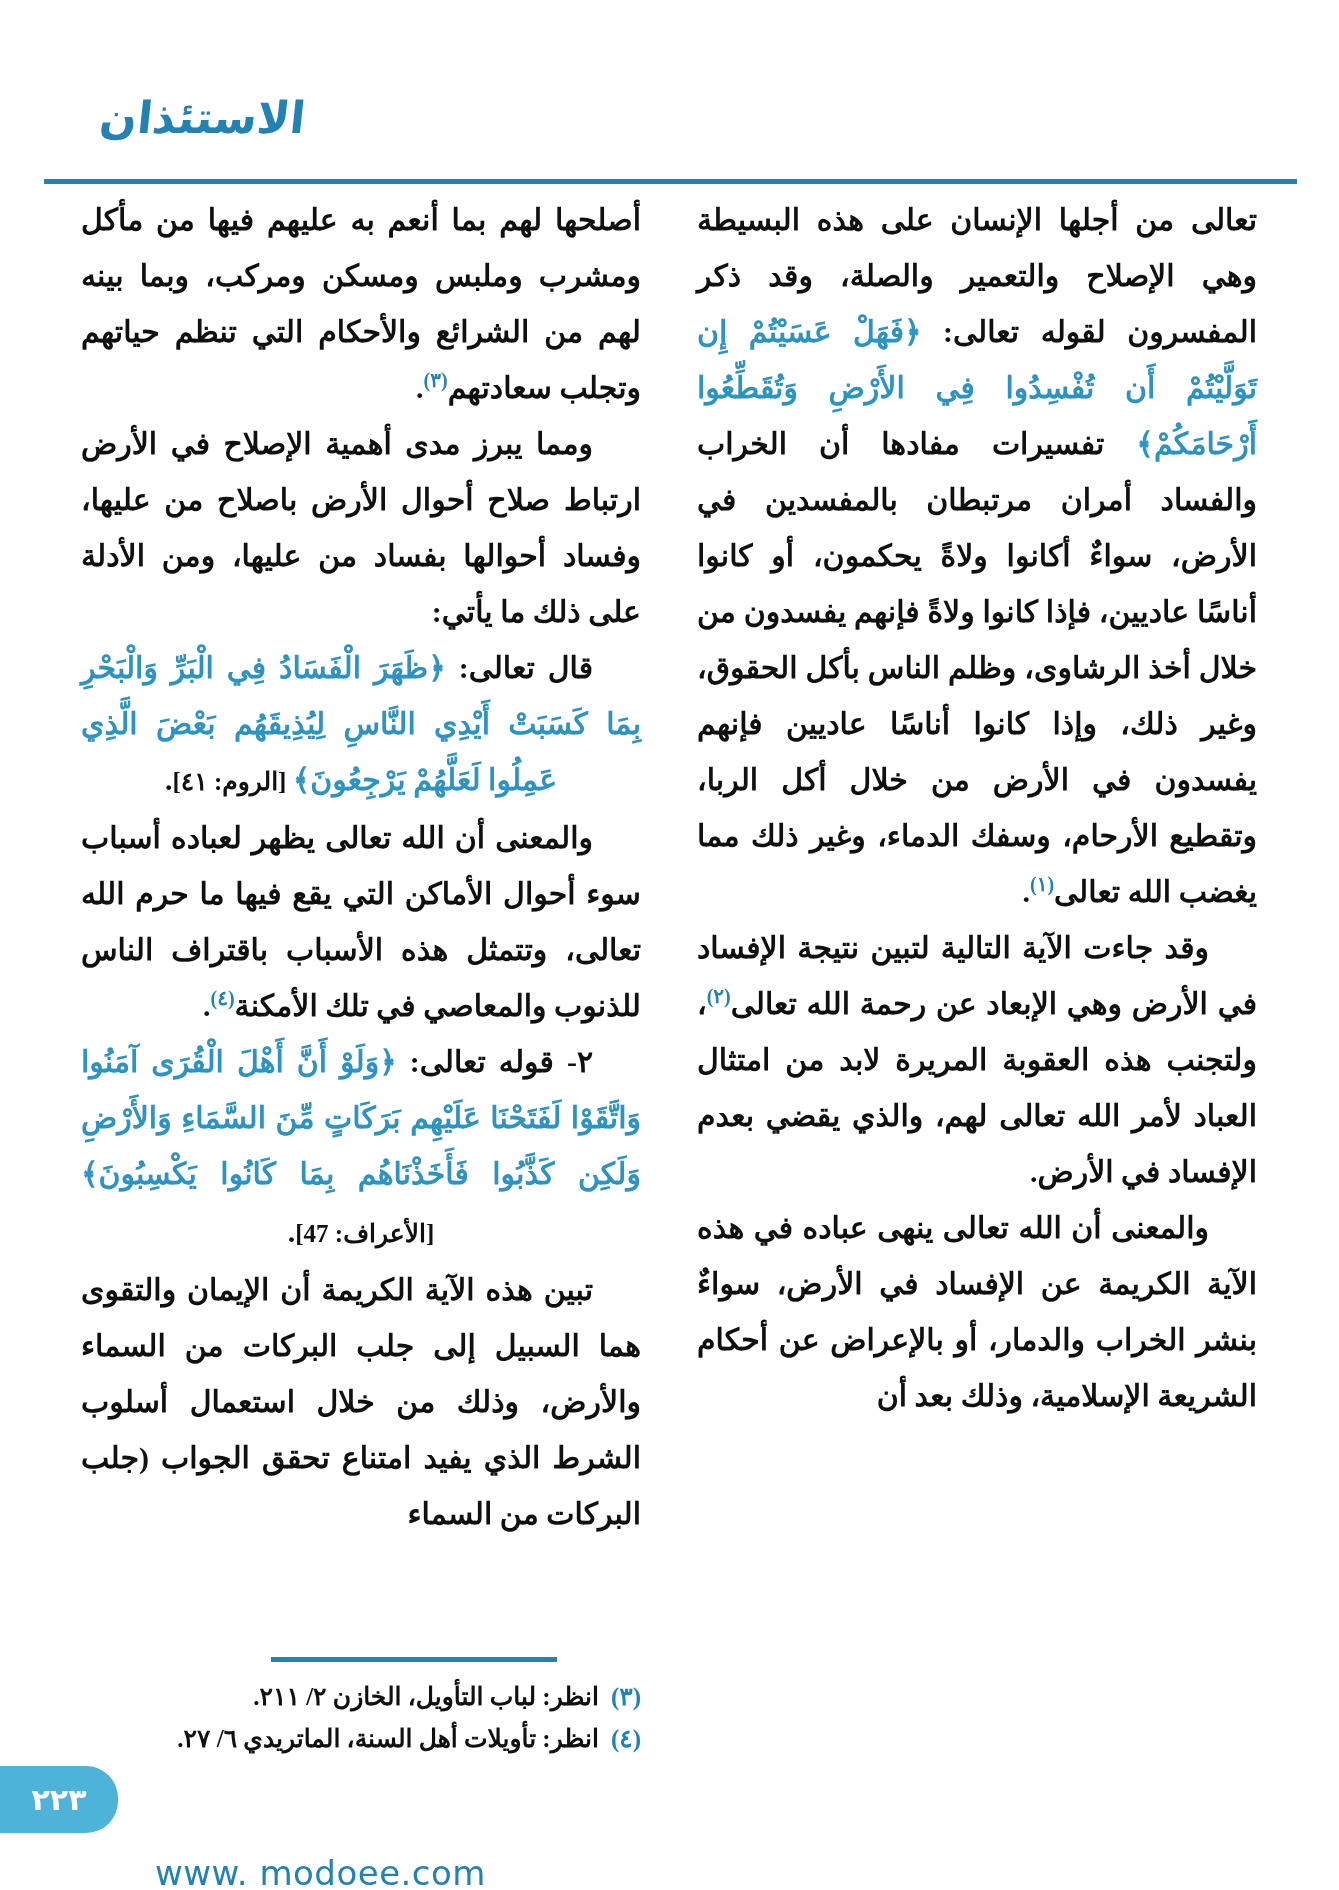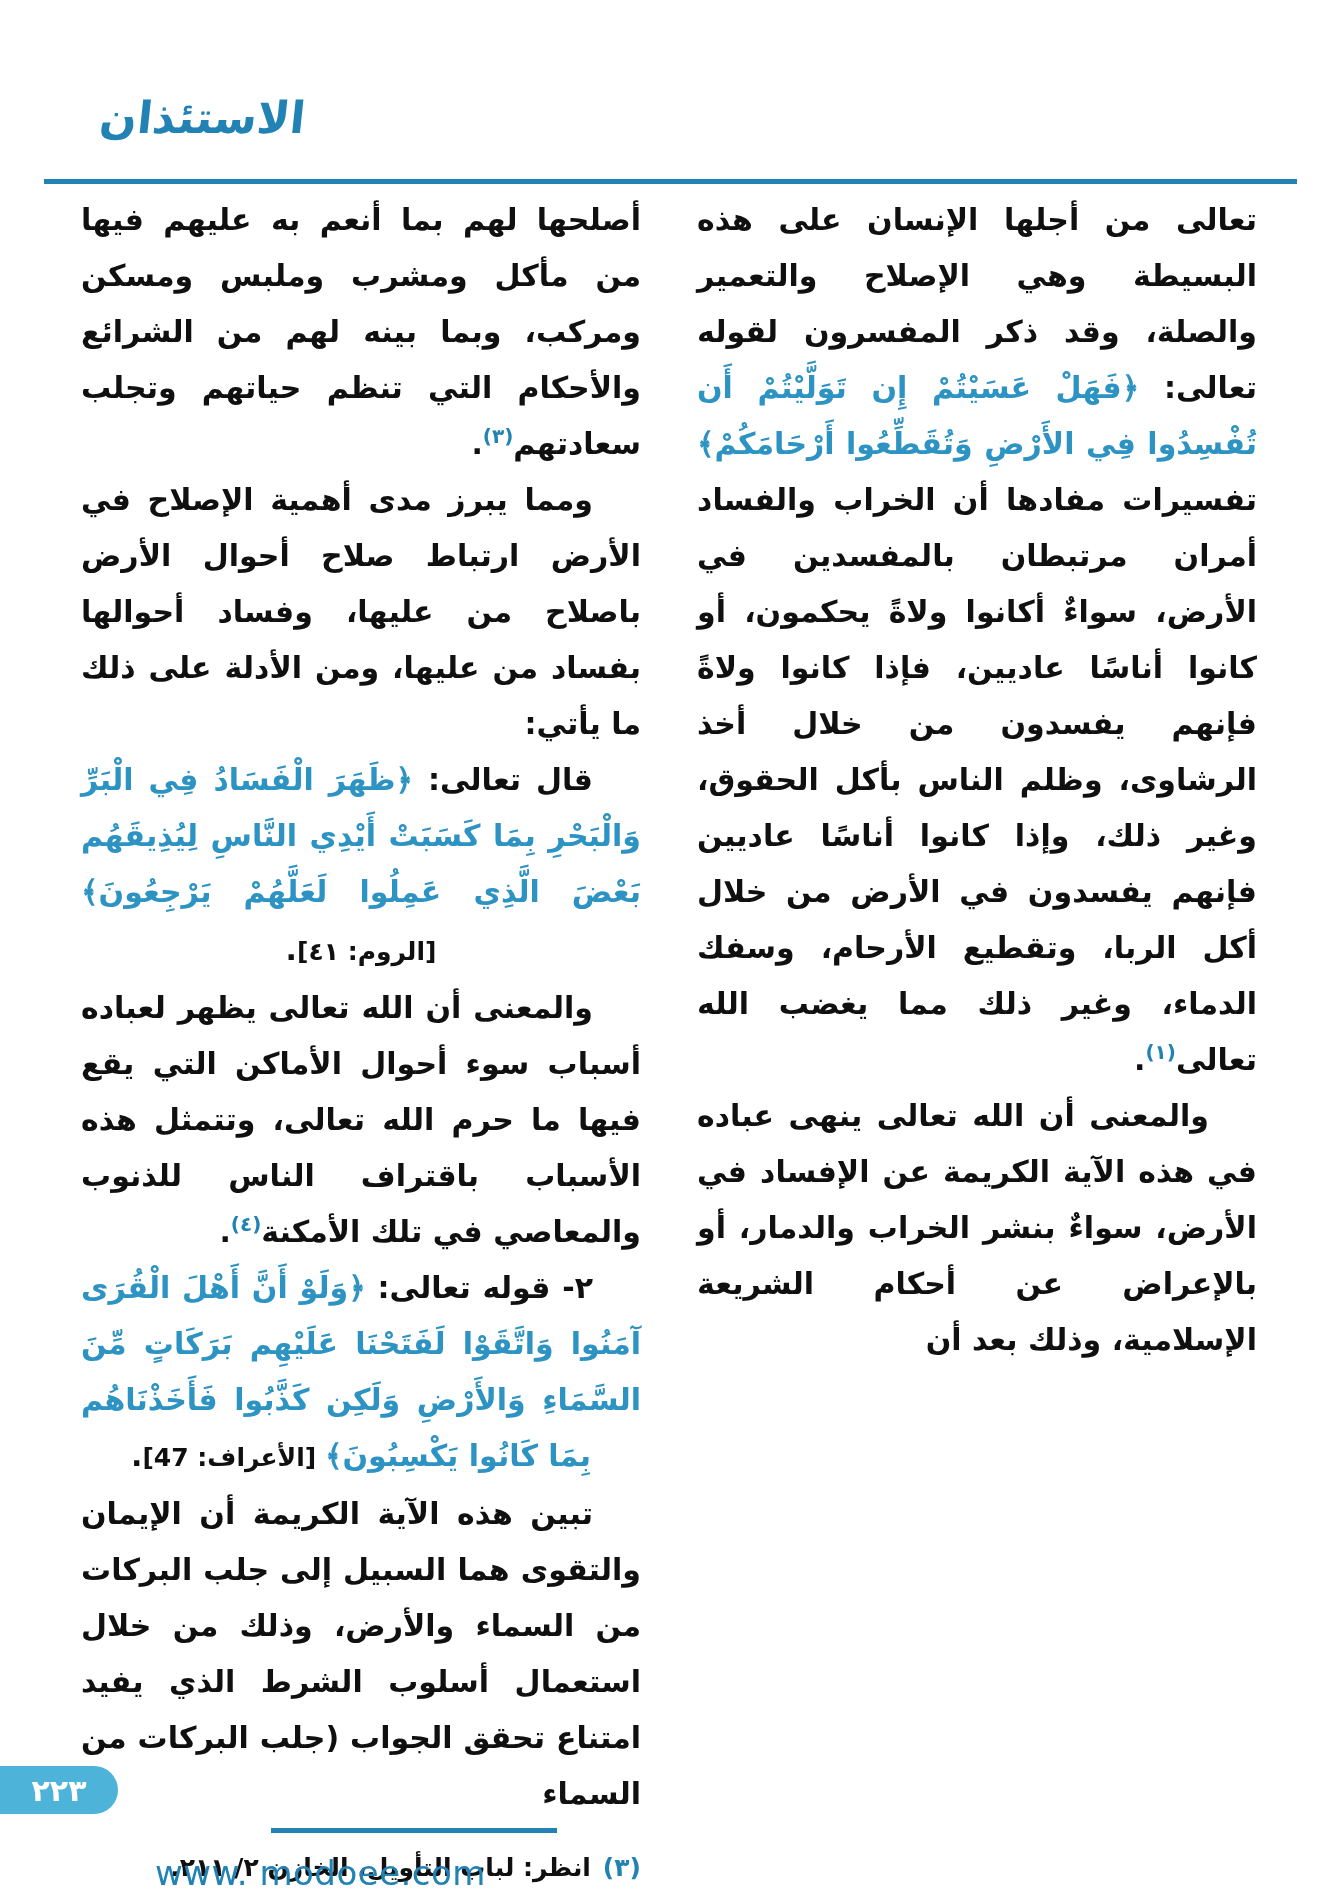--- a/index.html
+++ b/index.html
@@ -30,21 +30,21 @@
     position:absolute;top:179px;left:44px;width:1253px;height:5px;
     background:var(--accent);
   }
   
   .columns{
     position:absolute;top:192px;right:82px;width:1176px;height:1568px;
     display:flex;gap:56px;direction:rtl;
   }
   .col{
     flex:1;min-width:0;
-    display:flex;flex-direction:column;justify-content:space-between;
+    display:flex;flex-direction:column;justify-content:space-between;font-family:Liberation Serif, serif;
   }
   .para{
     margin:0;
     font-size:30px;line-height:56px;
     font-weight:bold;color:var(--ink);
     text-align:justify;
   }
   .para.indent{text-indent:48px;}
   .para.center-last{text-align-last:center;}
   .run-quran{color:var(--quran);}
@@ -58,21 +58,21 @@
   .fn-sep{height:5px;background:var(--accent);margin-bottom:14px;}
   .col-left  .fn-sep{width:286px;margin-right:84px;}
   .fn-row{
     display:flex;direction:rtl;gap:12px;
     font-size:25px;line-height:42px;font-weight:bold;color:var(--ink);
   }
   .fn-num{color:var(--accent);flex:0 0 auto;}
   .fn-text{flex:1;text-align:justify;}
   
   .page-tab{
-    position:absolute;left:0;top:1766px;width:118px;height:48px;
+    position:absolute;left:0;top:1766px;width:118px;height:67px;
     background:var(--tab);
     border-radius:0 32px 32px 0;
     display:flex;align-items:center;justify-content:center;
     color:#ffffff;font-size:30px;font-weight:bold;
   }
   .site-url{
     position:absolute;left:155px;top:1853px;
     direction:ltr;
     color:var(--accent);font-size:34px;
     letter-spacing:0.5px;
@@ -85,20 +85,21 @@
 
   <div class="chapter-title">الاستئذان</div>
 
   <div class="header-rule"></div>
 
   <div class="columns">
 
     <section class="col col-right">
       <div class="paras">
           <p class="para"><span class="run-body">تعالى من أجلها الإنسان على هذه البسيطة وهي الإصلاح والتعمير والصلة، وقد ذكر المفسرون لقوله تعالى: </span><span class="run-quran">﴿فَهَلْ عَسَيْتُمْ إِن تَوَلَّيْتُمْ أَن تُفْسِدُوا فِي الأَرْضِ وَتُقَطِّعُوا أَرْحَامَكُمْ﴾</span><span class="run-body"> تفسيرات مفادها أن الخراب والفساد أمران مرتبطان بالمفسدين في الأرض، سواءٌ أكانوا ولاةً يحكمون، أو كانوا أناسًا عاديين، فإذا كانوا ولاةً فإنهم يفسدون من خلال أخذ الرشاوى، وظلم الناس بأكل الحقوق، وغير ذلك، وإذا كانوا أناسًا عاديين فإنهم يفسدون في الأرض من خلال أكل الربا، وتقطيع الأرحام، وسفك الدماء، وغير ذلك مما يغضب الله تعالى</span><span class="run-fn">(١)</span><span class="run-body">.</span></p>
+          <p class="para indent"><span class="run-body">وقد جاءت الآية التالية لتبين نتيجة الإفساد في الأرض وهي الإبعاد عن رحمة الله تعالى</span><span class="run-fn">(٢)</span><span class="run-body">، ولتجنب هذه العقوبة المريرة لابد من امتثال العباد لأمر الله تعالى لهم، والذي يقضي بعدم الإفساد في الأرض.</span></p>
           <p class="para indent"><span class="run-body">والمعنى أن الله تعالى ينهى عباده في هذه الآية الكريمة عن الإفساد في الأرض، سواءٌ بنشر الخراب والدمار، أو بالإعراض عن أحكام الشريعة الإسلامية، وذلك بعد أن</span></p>
         </div>
 
     </section>
 
     <section class="col col-left">
       <div class="paras">
           <p class="para"><span class="run-body">أصلحها لهم بما أنعم به عليهم فيها من مأكل ومشرب وملبس ومسكن ومركب، وبما بينه لهم من الشرائع والأحكام التي تنظم حياتهم وتجلب سعادتهم</span><span class="run-fn">(٣)</span><span class="run-body">.</span></p>
           <p class="para indent"><span class="run-body">ومما يبرز مدى أهمية الإصلاح في الأرض ارتباط صلاح أحوال الأرض باصلاح من عليها، وفساد أحوالها بفساد من عليها، ومن الأدلة على ذلك ما يأتي:</span></p>
           <p class="para indent center-last"><span class="run-body">قال تعالى: </span><span class="run-quran">﴿ظَهَرَ الْفَسَادُ فِي الْبَرِّ وَالْبَحْرِ بِمَا كَسَبَتْ أَيْدِي النَّاسِ لِيُذِيقَهُم بَعْضَ الَّذِي عَمِلُوا لَعَلَّهُمْ يَرْجِعُونَ﴾</span><span class="run-ref"> [الروم: ٤١]</span><span class="run-body">.</span></p>

